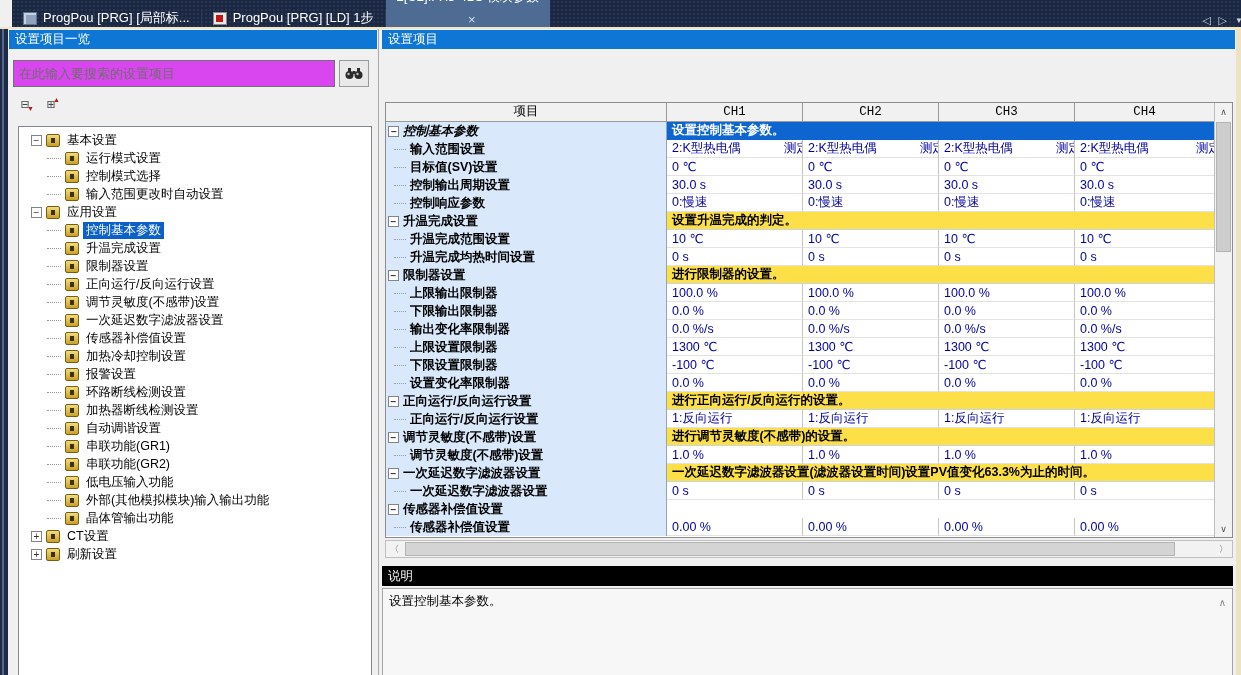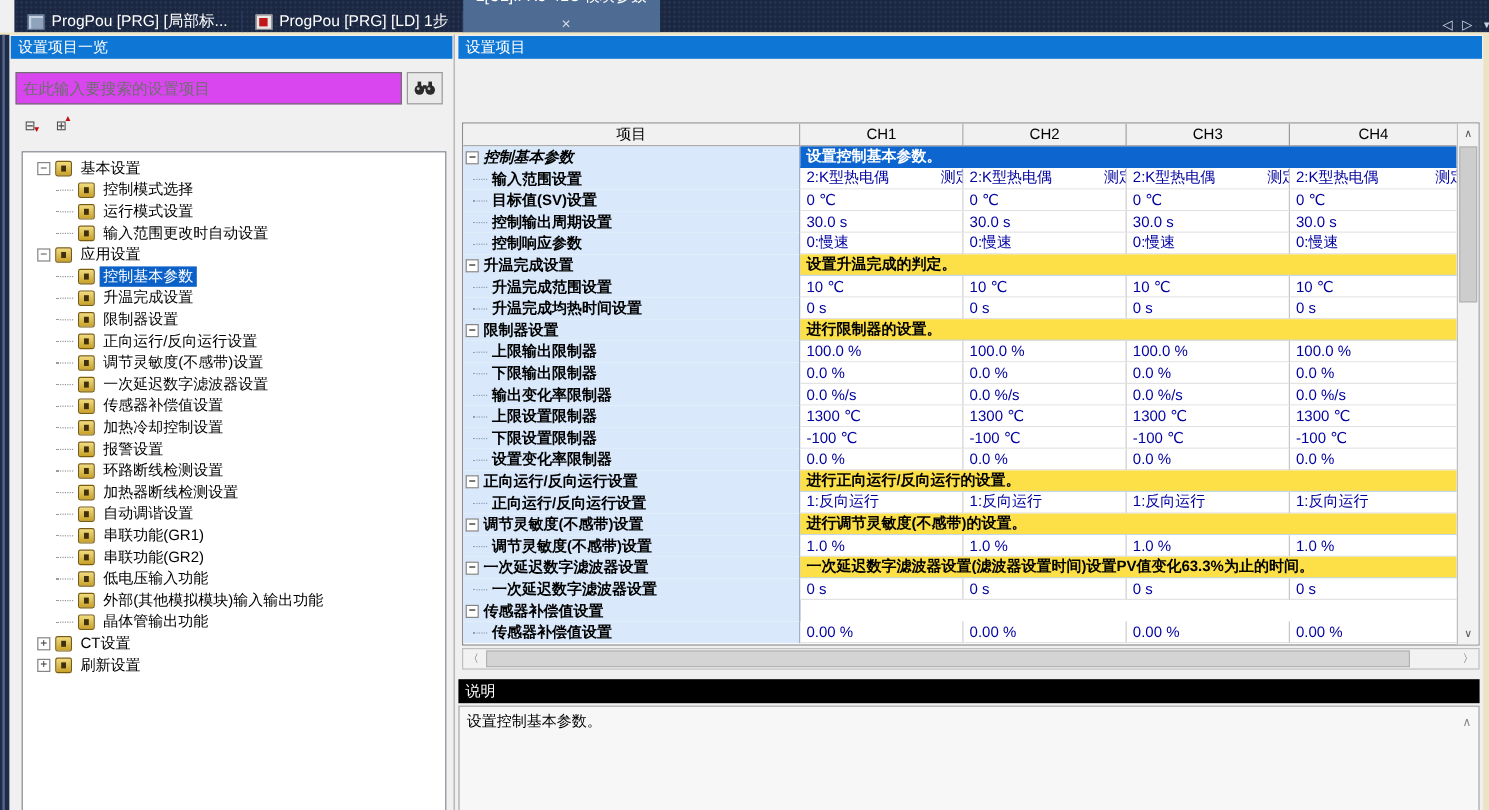--- a/index.html
+++ b/index.html
@@ -62,21 +62,21 @@
     border:1px solid #7A5C10; border-radius:2px; margin:0 4px; position:relative; flex:0 0 auto; }
   .mico::after { content:""; position:absolute; left:4px; top:3px; width:4px; height:5px; background:#403010; }
   .tlabel { padding:0 3px; }
   .tlabel.sel { background:#0B61C8; color:#FFFFFF; }
 
   
   .ptable { position:absolute; left:4px; top:73px; width:848px; height:436px;
     border:1px solid #8C8C8C; background:#FFFFFF; display:flex; }
   .tcols { flex:1; display:flex; flex-direction:column; overflow:hidden; }
   .prow { display:flex; height:18px; flex:0 0 auto; }
-  .prow.head { height:19px; }
+  .prow.head { height:19px;font-family:Liberation Mono, monospace; }
   .hcell { background:#F1F1F1; border-right:1px solid #9A9A9A; border-bottom:1px solid #9A9A9A;
     font-size:12.5px; text-align:center; line-height:18px; color:#000; }
   .c-label { width:281px; flex:0 0 auto; }
   .c-ch { width:136px; flex:0 0 auto; }
   .c-ch.last { flex:1; border-right:none; }
   .lcell { width:281px; flex:0 0 auto; background:#D9E9FB; border-right:1px solid #93A5B8;
     display:flex; align-items:center; font-size:12.5px; color:#000; white-space:nowrap; overflow:hidden;font-weight:bold; }
   .lcell .exp { width:11px; height:11px; border:1px solid #848484; background:#fff;
     font-size:10px; line-height:9px; text-align:center; color:#333; margin:0 4px 0 2px; flex:0 0 auto; }
   .lcell .leader { width:12px; height:1px; border-top:1px dotted #8FA0B2; margin:0 4px 0 8px; flex:0 0 auto; }
@@ -168,26 +168,26 @@
   </div>
   <div class="tree-box">
       <div class="trow l0">
         <span class="exp">−</span>
         <span class="mico"></span>
         <span class="tlabel">基本设置</span>
       </div>
       <div class="trow l1">
         <span class="leader"></span>
         <span class="mico"></span>
+        <span class="tlabel">运行模式设置</span>
+      </div>
+      <div class="trow l1">
+        <span class="leader"></span>
+        <span class="mico"></span>
         <span class="tlabel">控制模式选择</span>
-      </div>
-      <div class="trow l1">
-        <span class="leader"></span>
-        <span class="mico"></span>
-        <span class="tlabel">运行模式设置</span>
       </div>
       <div class="trow l1">
         <span class="leader"></span>
         <span class="mico"></span>
         <span class="tlabel">输入范围更改时自动设置</span>
       </div>
       <div class="trow l0">
         <span class="exp">−</span>
         <span class="mico"></span>
         <span class="tlabel">应用设置</span>

